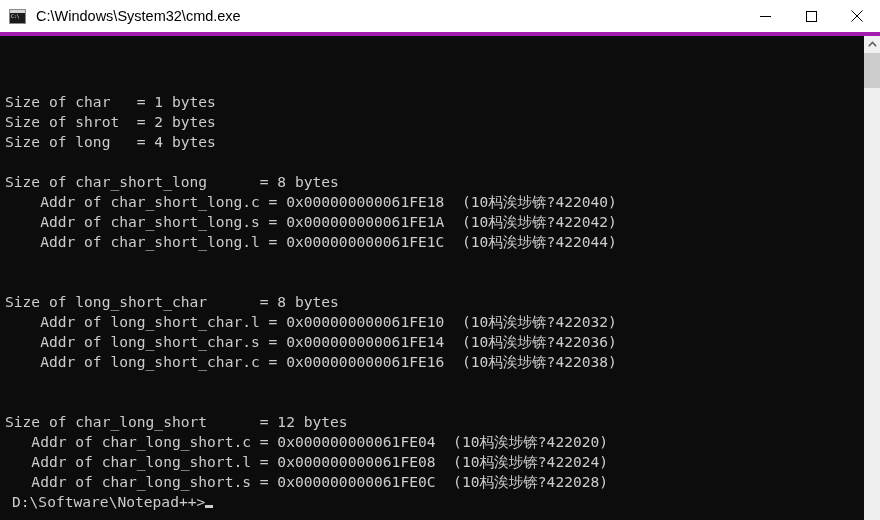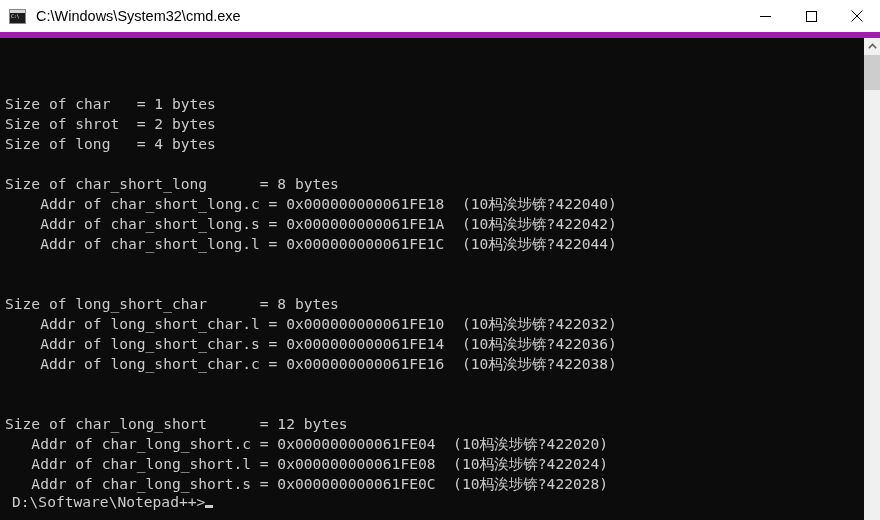--- a/index.html
+++ b/index.html
@@ -23,21 +23,21 @@
   }
 
   
   .titlebar {
     position: relative;
     height: 32px;
     min-height: 32px;
     background: #ffffff;
     display: flex;
     align-items: center;
-    border-bottom: 6px solid #a21caf;
+    border-bottom: 4px solid #a21caf;
   }
   .title-left {
     display: flex;
     align-items: center;
     flex: 1 1 auto;
     min-width: 0;
     padding-left: 9px;
   }
   .app-icon {
     width: 17px;

